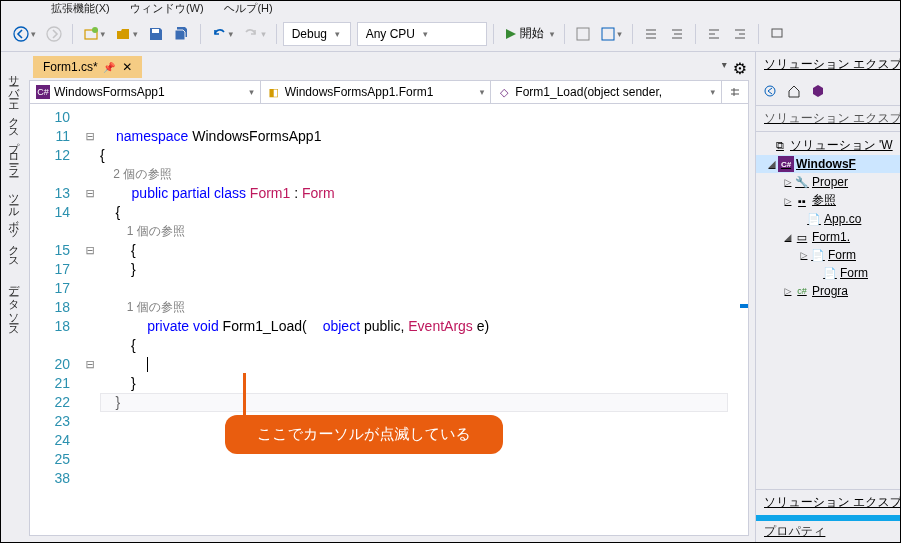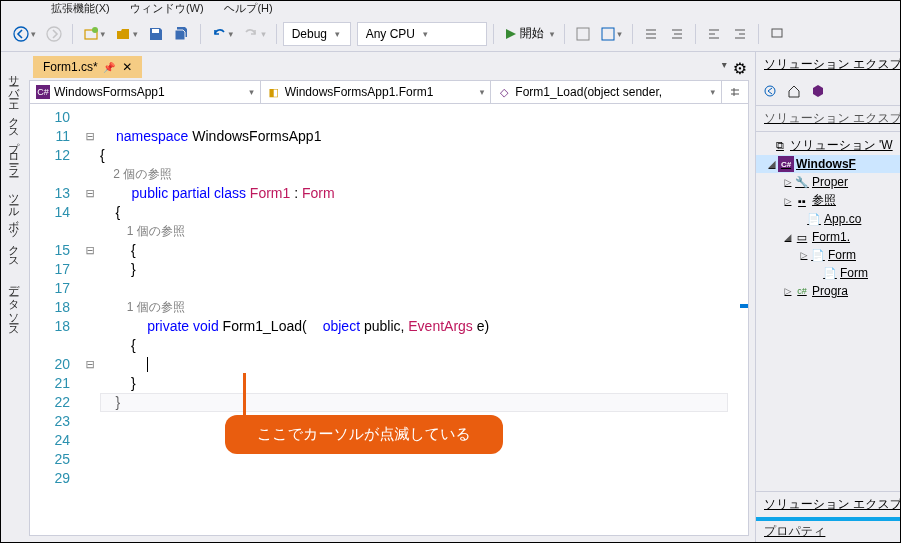--- a/index.html
+++ b/index.html
@@ -52,21 +52,21 @@
 .r-toolbar { display: flex; gap: 4px; padding: 4px; border-bottom: 1px solid #cccedb; }
 .r-tb-btn { width: 20px; height: 20px; display: inline-flex; align-items: center; justify-content: center; cursor: pointer; }
 .r-search { padding: 4px 8px; border-bottom: 1px solid #cccedb; white-space: nowrap; color: #555; }
 .r-tree { flex: 1; padding: 4px 0; overflow: hidden; }
 .r-node { display: flex; align-items: center; padding: 1px 4px; white-space: nowrap; cursor: pointer; font-size: 12px; }
 .r-node .exp { width: 12px; font-size: 9px; color: #555; text-align: center; }
 .r-node .ico { width: 16px; height: 16px; display: inline-flex; align-items: center; justify-content: center; margin-right: 2px; font-size: 11px; }
 .r-node.selected { background: #cce6ff; }
 .r-node.bold { font-weight: bold; }
 .r-footer { padding: 4px 8px; border-top: 1px solid #cccedb; white-space: nowrap; }
-.r-prop { padding: 2px 8px; border-top: 4px solid #0ea5e9; white-space: nowrap; color: #1e1e1e; }
+.r-prop { padding: 2px 8px; border-top: 6px solid #0ea5e9; white-space: nowrap; color: #1e1e1e; }
 </style>
 </head>
 <body>
 
 <div class="menubar">
   <span>拡張機能(X)</span>
   <span>ウィンドウ(W)</span>
   <span>ヘルプ(H)</span>
 </div>
 
@@ -242,21 +242,21 @@
           <div>17</div>
           <div>18</div>
           <div>18</div>
           <div>&nbsp;</div>
         <div>20</div>
           <div>21</div>
           <div>22</div>
           <div>23</div>
           <div>24</div>
           <div>25</div>
-          <div>29</div>
+          <div>38</div>
       </div>
       <div class="fold">
         <div>&nbsp;</div>
           <div>⊟</div>
           <div>&nbsp;</div>
           <div>&nbsp;</div>
           <div>⊟</div>
           <div>&nbsp;</div>
           <div>&nbsp;</div>
           <div>⊟</div>

